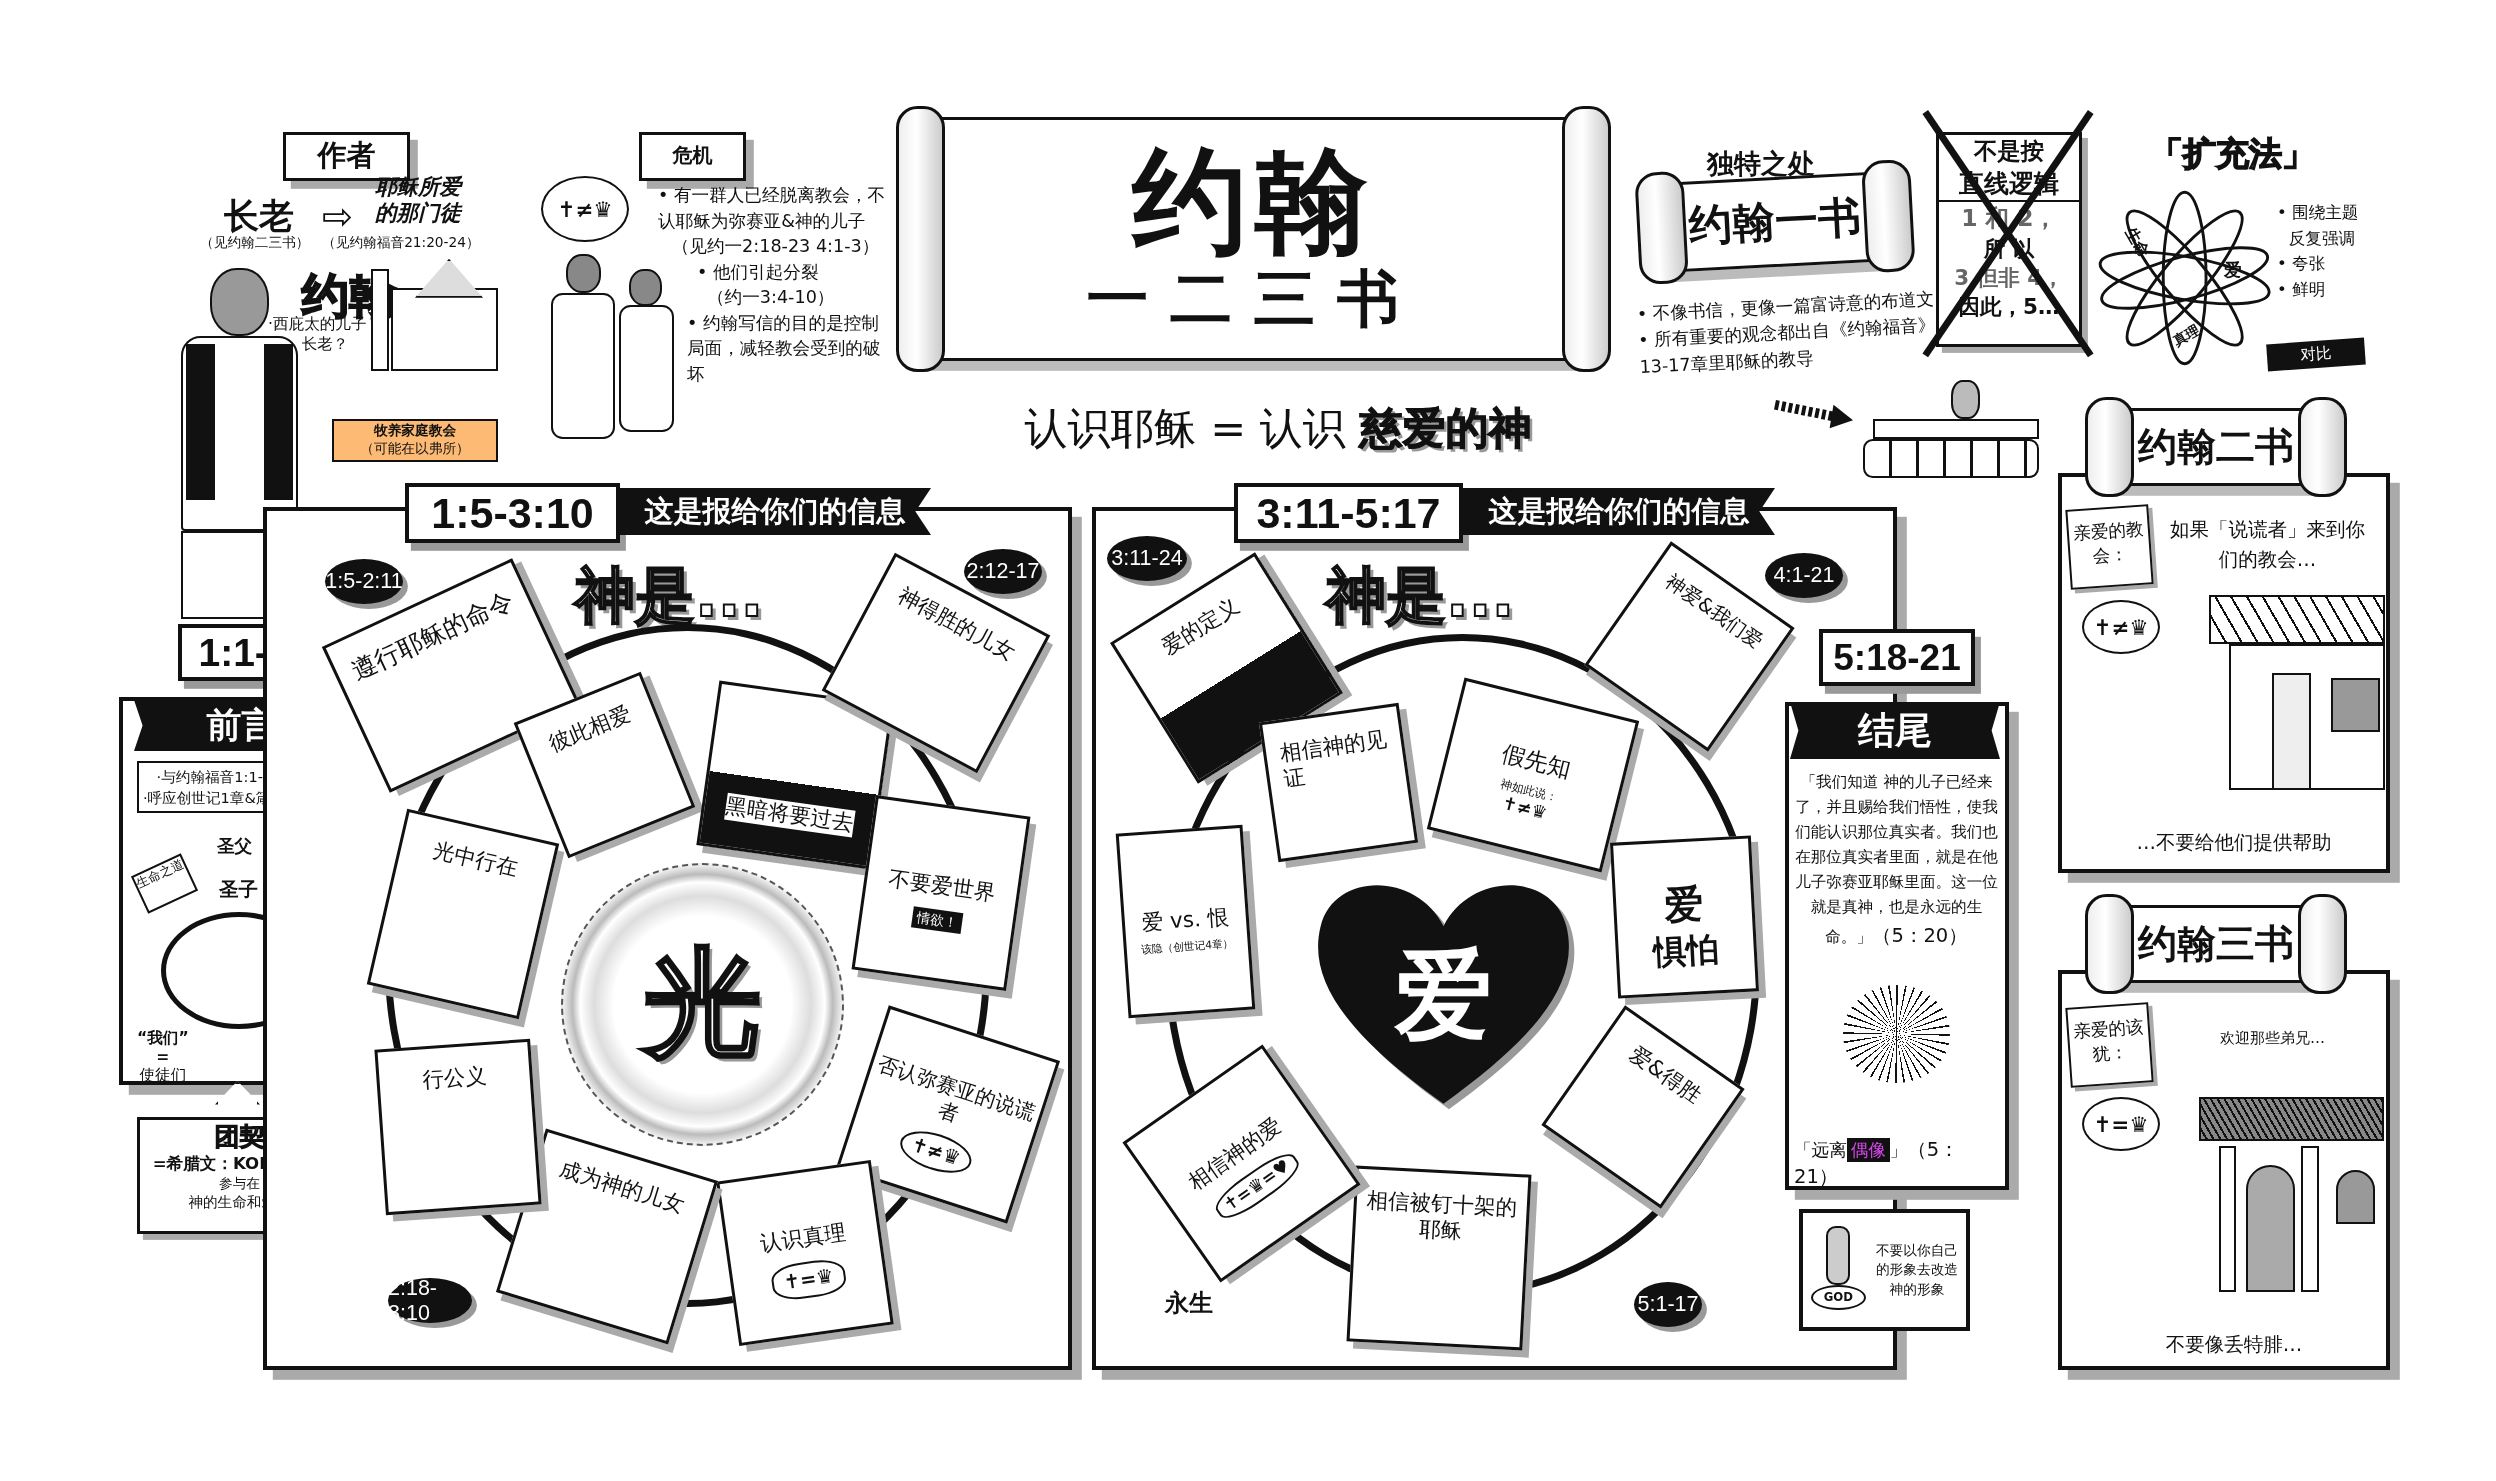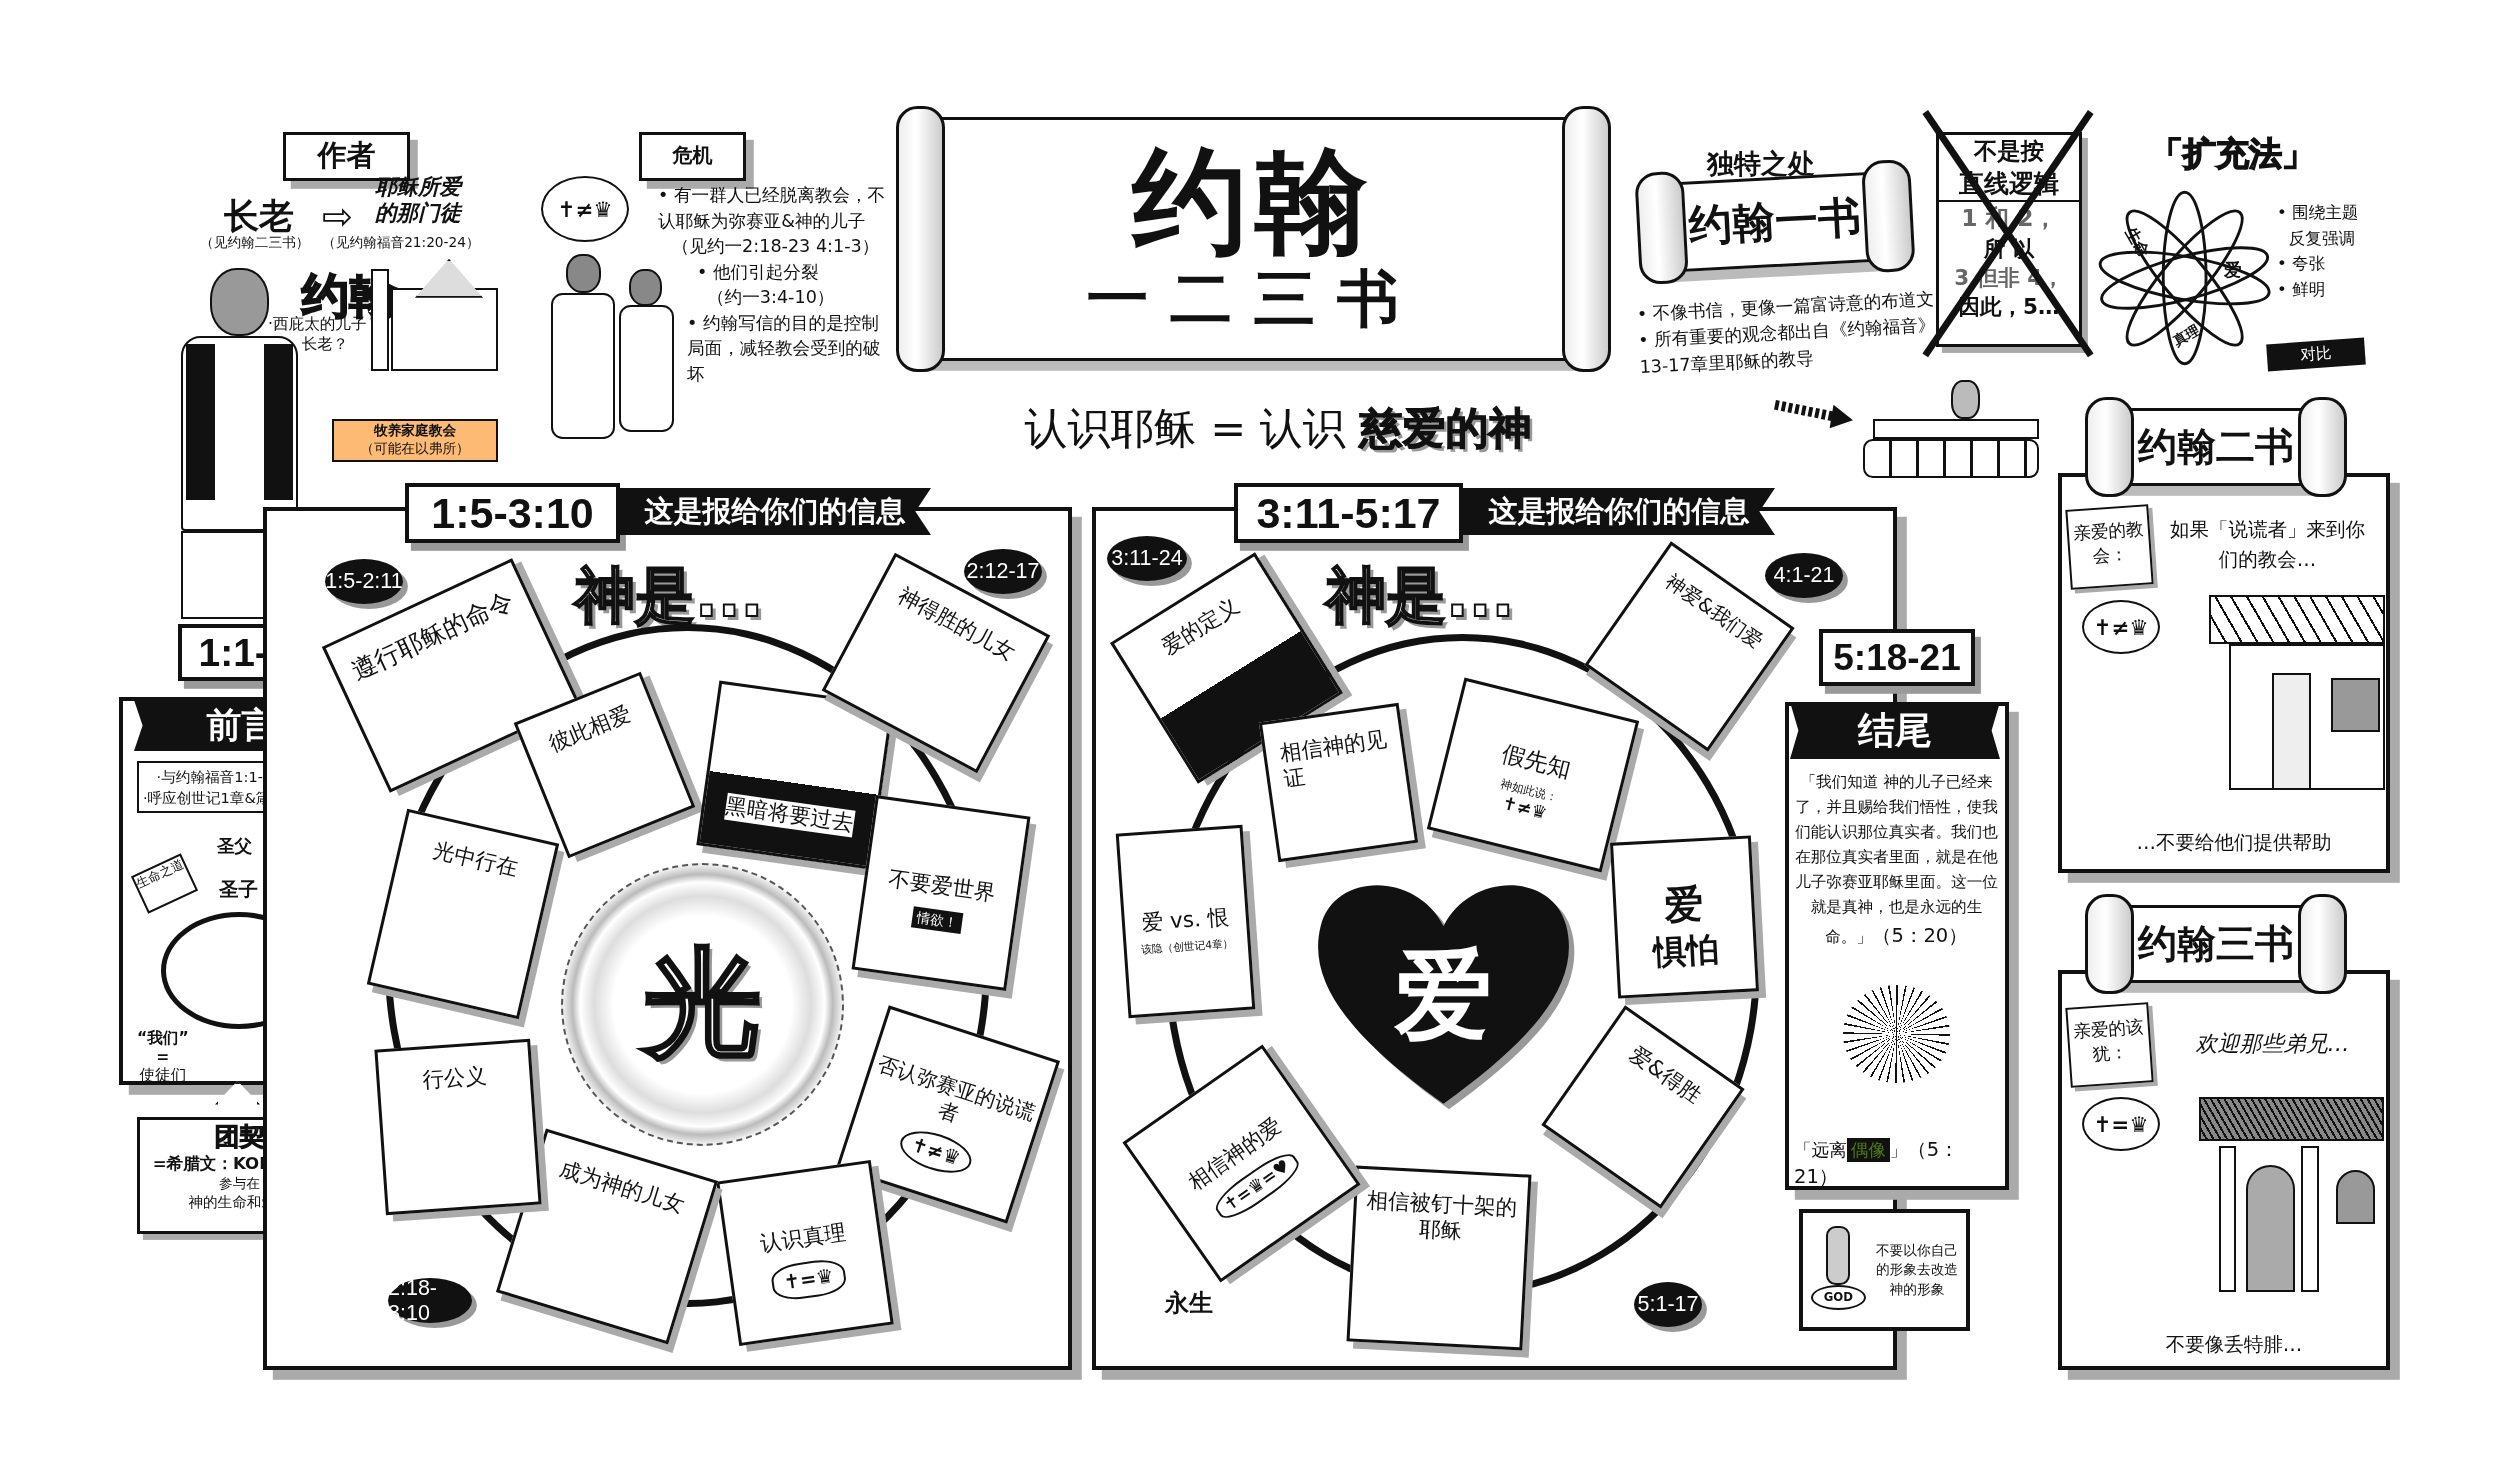--- a/index.html
+++ b/index.html
@@ -271,21 +271,21 @@
 </div>
 
 <div class="refbox" style="left:1819px; top:629px; width:156px; height:57px; font-size:37px;">5:18-21</div>
 <div class="panel" style="left:1785px; top:702px; width:224px; height:488px;"></div>
 <div class="ribbon" style="left:1790px; top:702px; width:210px; height:57px; font-size:37px;">结尾</div>
 <div class="abs" style="left:1794px; top:770px; width:205px; font-size:15.6px; line-height:1.6; text-align:center;">
   <span>「我们知道 神的儿子已经来了，并且赐给我们悟性，使我们能认识那位真实者。我们也在那位真实者里面，就是在他儿子弥赛亚耶稣里面。这一位就是真神，也是永远的生命。」</span><span style="font-size:19.5px;">（5：20）</span>
 </div>
 <div class="abs" style="left:1843px; top:985px; width:107px; height:98px; background:repeating-conic-gradient(#111 0 2deg,#fff 2deg 10deg); border-radius:50%;"></div>
 <div class="abs" style="left:1794px; top:1136px; width:205px; font-size:17.6px;">
-  <span>「远离</span><span style="background:#111; color:#4d7c0f; padding:2px 3.9px;">偶像</span><span>」</span><span style="font-size:19.5px;">（5：21）</span>
+  <span>「远离</span><span style="background:#111; color:#d946ef; padding:2px 3.9px;">偶像</span><span>」</span><span style="font-size:19.5px;">（5：21）</span>
 </div>
 <div class="abs" style="left:1799px; top:1209px; width:171px; height:122px; border:4.9px solid #111; background:#fff; display:flex; align-items:center;">
   <div style="width:59px; height:88px; margin-left:5.9px; position:relative;">
     <div style="position:absolute; left:17.6px; top:0; width:23.4px; height:59px; background:#ccc; border:2px solid #111; border-radius:9.8px;"></div>
     <div style="position:absolute; left:2px; top:59px; width:55px; height:25px; border:2px solid #111; border-radius:50%; font-size:11.7px; font-weight:bold; text-align:center; line-height:21.5px; background:#fff;">GOD</div>
   </div>
   <div style="flex:1; font-size:13.7px; text-align:center; line-height:1.4; padding:0 3.9px;">不要以你自己的形象去改造神的形象</div>
 </div>
 
 <div class="panel" style="left:2058px; top:473px; width:332px; height:400px;"></div>
@@ -297,21 +297,21 @@
   <div style="position:absolute; left:0; top:0; width:176px; height:49px; background:repeating-linear-gradient(60deg,#fff 0 11.7px,#111 11.7px 13.7px); border:2.9px solid #111;"></div>
   <div style="position:absolute; left:19.5px; top:49px; width:156px; height:146px; border:2.9px solid #111; background:#fff;"></div>
   <div style="position:absolute; left:63px; top:78px; width:39px; height:117px; border:2.9px solid #111; background:#eee;"></div>
   <div style="position:absolute; left:122px; top:83px; width:49px; height:54px; border:2.9px solid #111; background:#999;"></div>
 </div>
 <div class="abs" style="left:2107px; top:829px; width:254px; font-size:19.5px; text-align:center;">…不要给他们提供帮助</div>
 
 <div class="panel" style="left:2058px; top:970px; width:332px; height:400px;"></div>
 <div class="scroll" style="left:2111px; top:905px; width:210px; height:78px; font-size:39px; font-weight:900;">约翰三书</div>
 <div class="abs" style="left:2068px; top:1005px; width:83px; height:80px; border:2.9px solid #111; background:#fff; font-size:17.6px; text-align:center; padding-top:9.8px; transform:rotate(-4deg); box-shadow:3.9px 3.9px 0 #aaa;">亲爱的该犹：</div>
-<div class="abs" style="left:2170px; top:1029px; width:205px; font-size:22px; text-align:center;font-style:italic;">欢迎那些弟兄…</div>
+<div class="abs" style="left:2170px; top:1029px; width:205px; font-size:15px; text-align:center;">欢迎那些弟兄…</div>
 <div class="bubble" style="left:2082px; top:1097px; width:78px; height:54px;">✝=♛</div>
 <div class="abs" style="left:2199px; top:1097px; width:185px; height:205px;">
   <div style="position:absolute; left:0; top:0; width:185px; height:44px; background:repeating-linear-gradient(60deg,#888 0 3.9px,#111 3.9px 5.9px); border:2.9px solid #111;"></div>
   <div style="position:absolute; left:19.5px; top:49px; width:17.6px; height:146px; border:2.9px solid #111; background:#fff;"></div>
   <div style="position:absolute; left:102px; top:49px; width:17.6px; height:146px; border:2.9px solid #111; background:#fff;"></div>
   <div style="position:absolute; left:47px; top:68px; width:49px; height:127px; border:2.9px solid #111; border-radius:24.4px 24.4px 0 0; background:#aaa;"></div>
   <div style="position:absolute; left:137px; top:73px; width:39px; height:54px; border:2.9px solid #111; border-radius:19.5px 19.5px 0 0; background:#999;"></div>
 </div>
 <div class="abs" style="left:2107px; top:1331px; width:254px; font-size:19.5px; text-align:center;">不要像丢特腓…</div>
 

